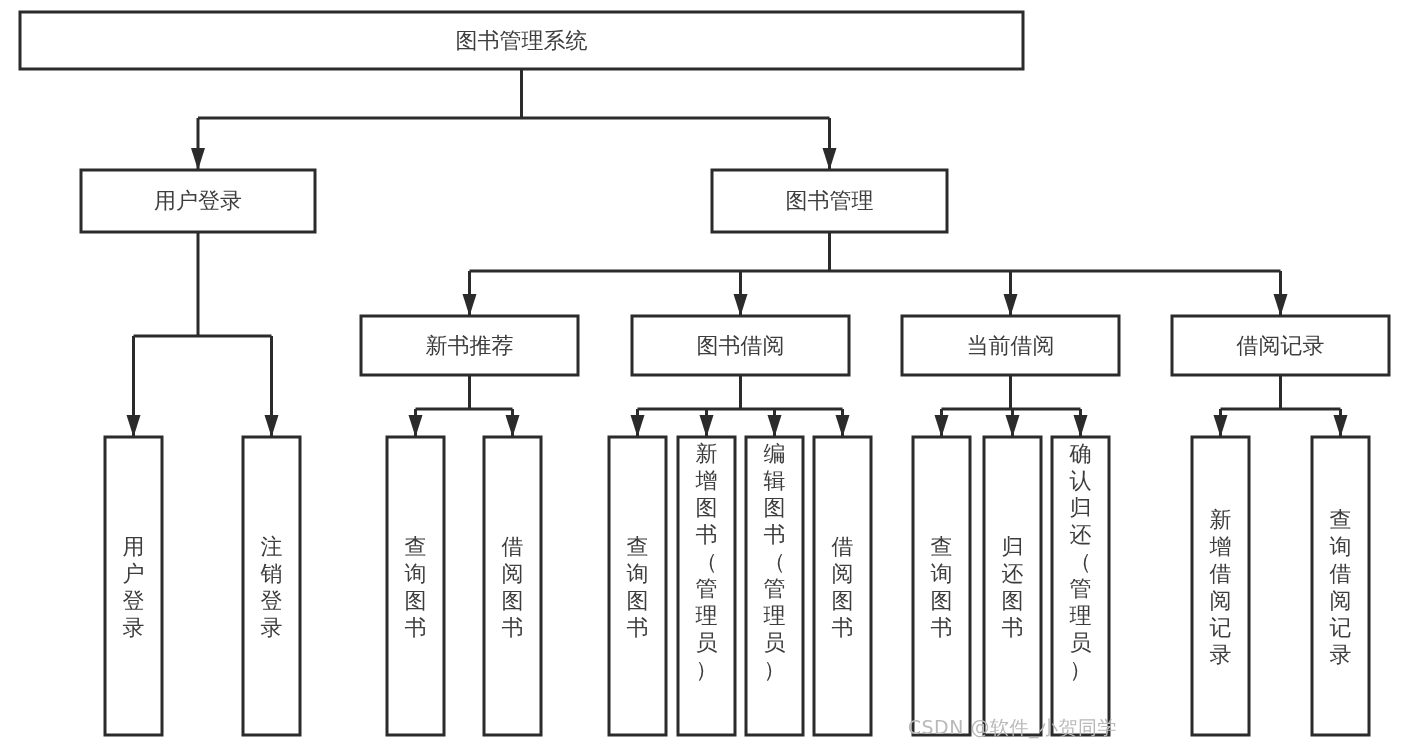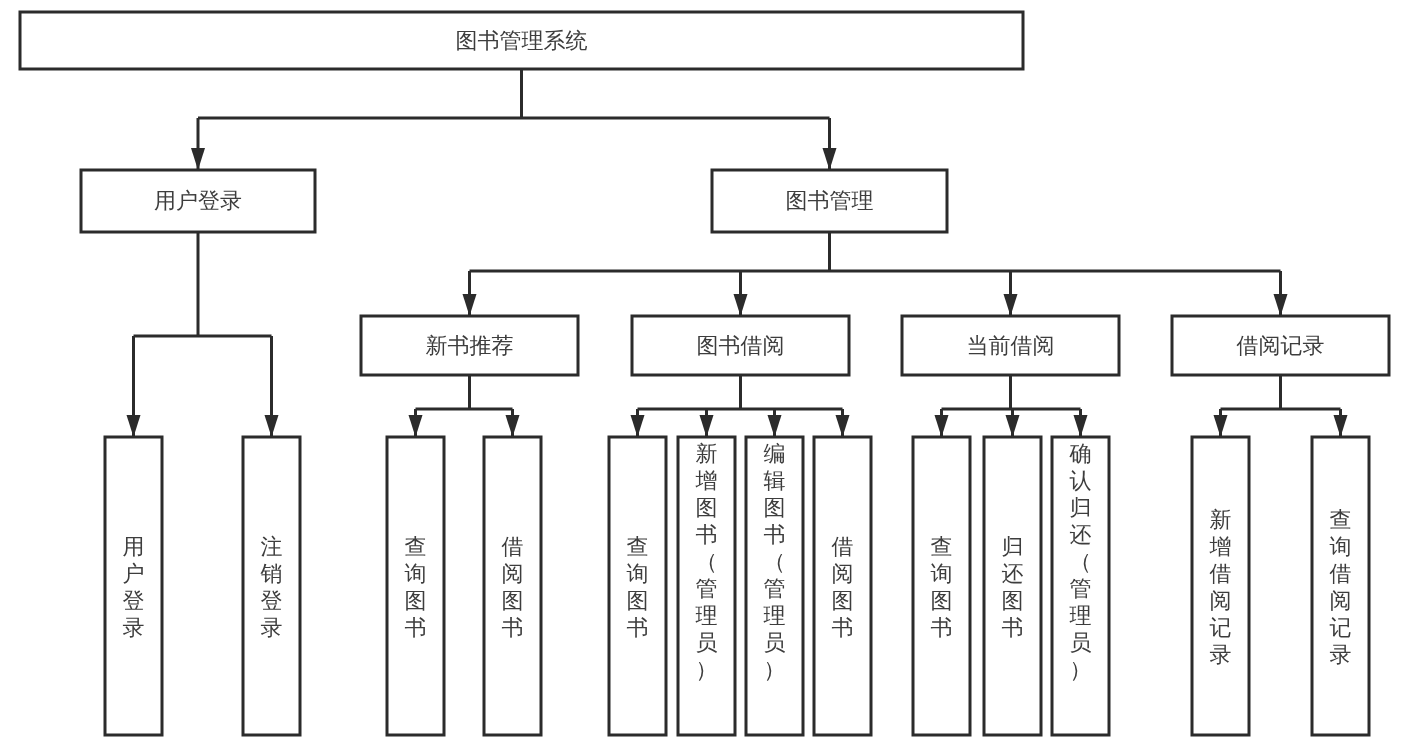--- a/index.html
+++ b/index.html
@@ -219,13 +219,14 @@
         <g>
           <rect x="1192" y="437" width="57" height="298" class="node-rect"></rect>
           <text x="1220.5" class="node-label-vertical" y="527"><tspan x="1220.5" y="527">新</tspan><tspan x="1220.5" y="554">增</tspan><tspan x="1220.5" y="581">借</tspan><tspan x="1220.5" y="608">阅</tspan><tspan x="1220.5" y="635">记</tspan><tspan x="1220.5" y="662">录</tspan></text>
         </g>
         <g>
           <rect x="1312" y="437" width="57" height="298" class="node-rect"></rect>
           <text x="1340.5" class="node-label-vertical" y="527"><tspan x="1340.5" y="527">查</tspan><tspan x="1340.5" y="554">询</tspan><tspan x="1340.5" y="581">借</tspan><tspan x="1340.5" y="608">阅</tspan><tspan x="1340.5" y="635">记</tspan><tspan x="1340.5" y="662">录</tspan></text>
         </g>
       </g>
     </svg>
+  <div class="watermark">CSDN @软件_小贺同学</div>
 </div>
 
 </body></html>

